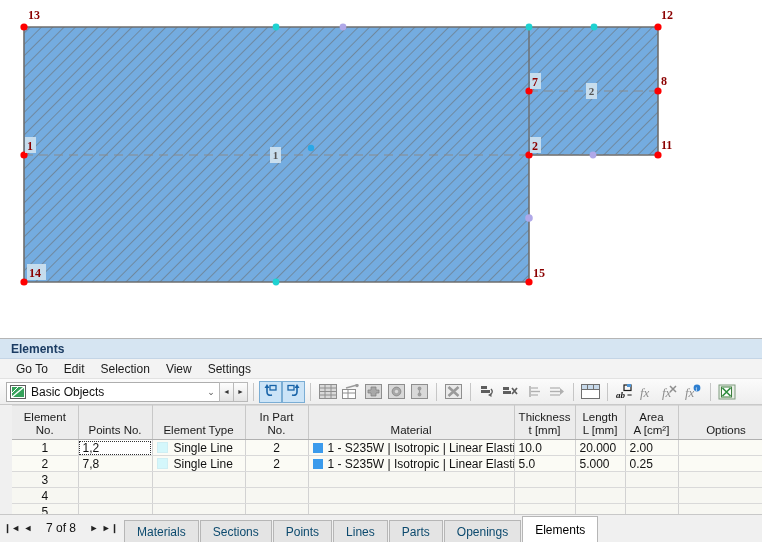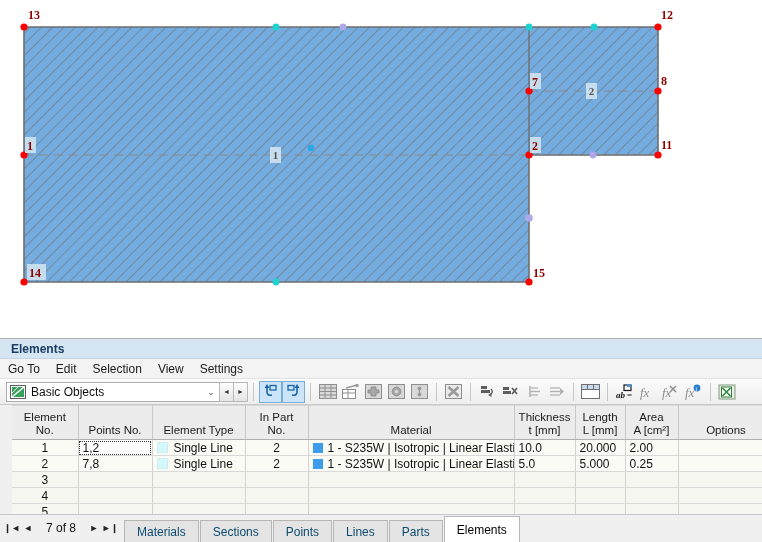--- a/index.html
+++ b/index.html
@@ -49,20 +49,21 @@
     font-weight: bold;
     font-size: 12px;
     padding: 3px 0 0 11px;
     border-bottom: 1px solid #c4d5e6;
   }
   #menubar {
     height: 20px;
     background: #f3f3f3;
     display: flex;
     align-items: center;
+    padding-left: 8px;
     border-bottom: 1px solid #e2e2e2;
   }
   .menu-item {
     padding: 2px 8px;
     font-size: 12px;
     color: #1a1a1a;
     cursor: default;
     white-space: nowrap;
   }
 
@@ -599,20 +600,23 @@
           </div>
           <div class="tab">
             <span>Points</span>
           </div>
           <div class="tab">
             <span>Lines</span>
           </div>
           <div class="tab">
             <span>Parts</span>
           </div>
+          <div class="tab">
+            <span>Openings</span>
+          </div>
           <div class="tab selected">
             <span>Elements</span>
           </div>
         </div>
     </div>
 
   </div>
 </div>
 
 </body></html>

